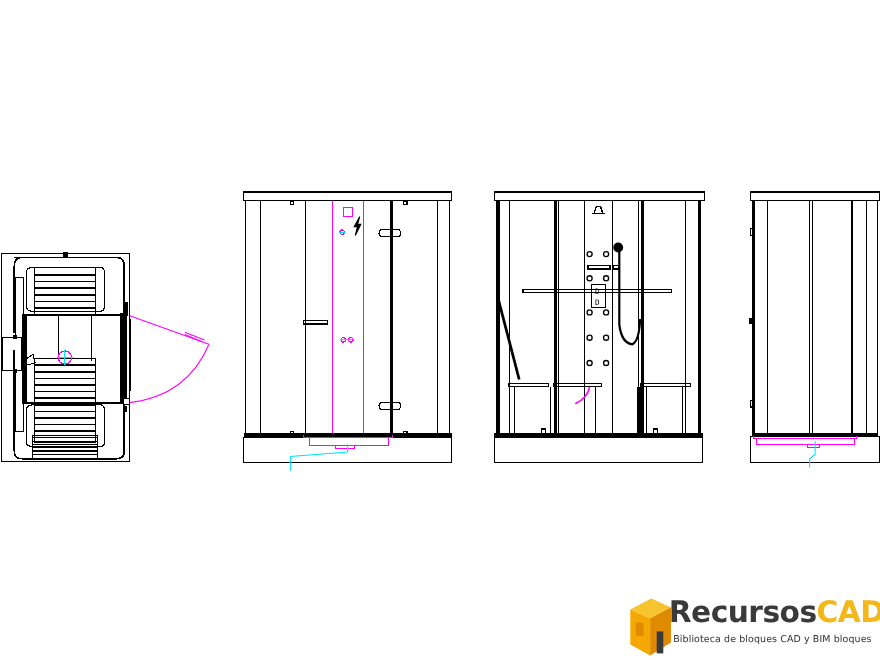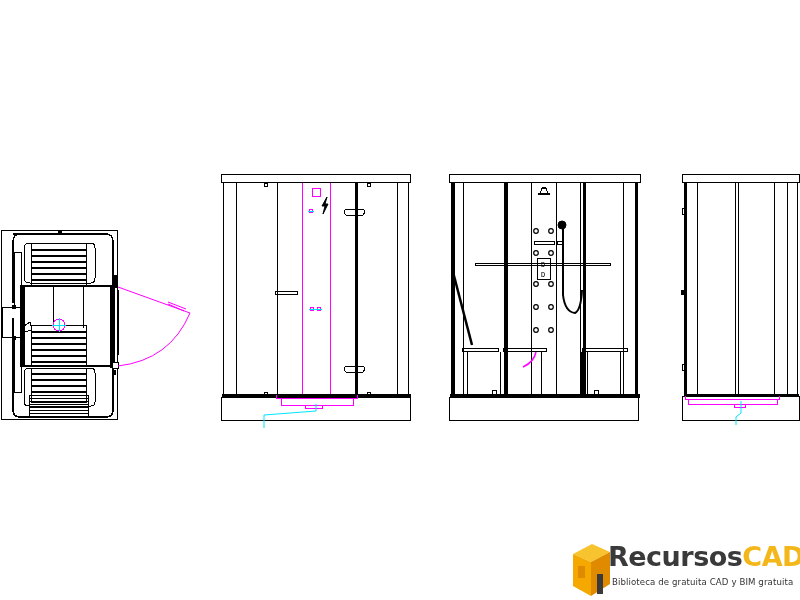--- a/index.html
+++ b/index.html
@@ -222,14 +222,14 @@
 
 <div class="logo">
   <svg width="40" height="58" viewBox="0 0 40 58" style="position:absolute;left:0;top:0;">
     <polygon points="3,14 22,4 40,12 21,22" fill="#f7c430"></polygon>
     <polygon points="3,14 21,22 21,56 3,46" fill="#f5a800"></polygon>
     <polygon points="21,22 40,12 40,44 21,56" fill="#e08a00"></polygon>
     <rect x="8" y="26" width="7" height="12" fill="#e08a00"></rect>
     <rect x="27" y="34" width="6" height="20" fill="#3a3a3a"></rect>
   </svg>
   <div class="logo-title"><span class="dark">Recursos</span><span class="accent">CAD</span></div>
-  <div class="logo-sub">Biblioteca de gratuita CAD y BIM gratuita</div>
+  <div class="logo-sub">Biblioteca de bloques CAD y BIM bloques</div>
 </div>
 
 </body></html>

